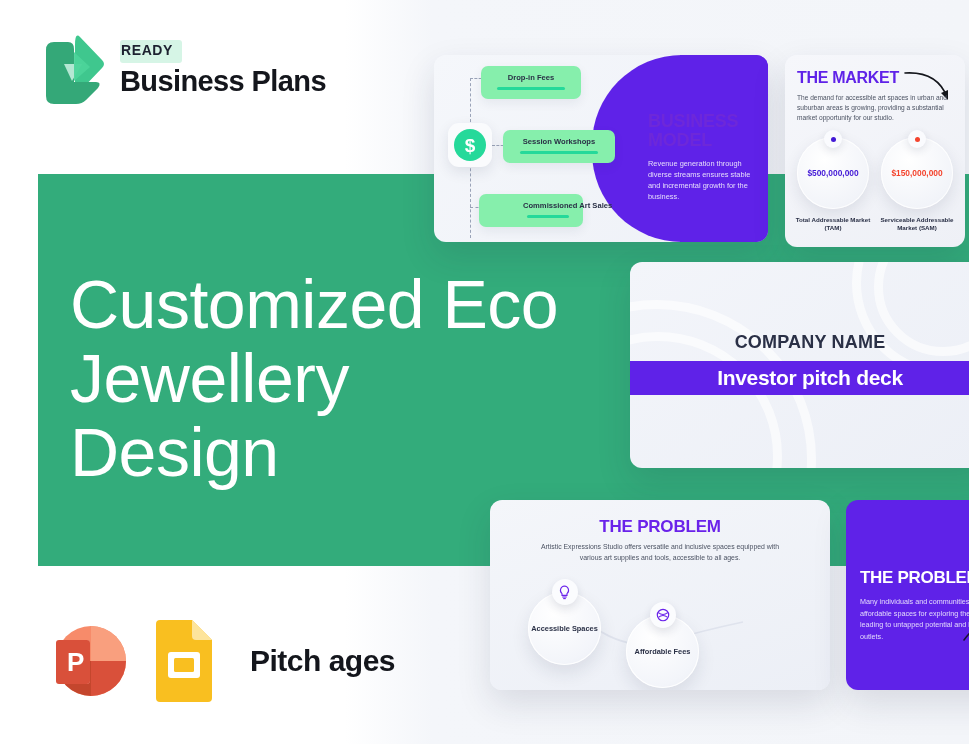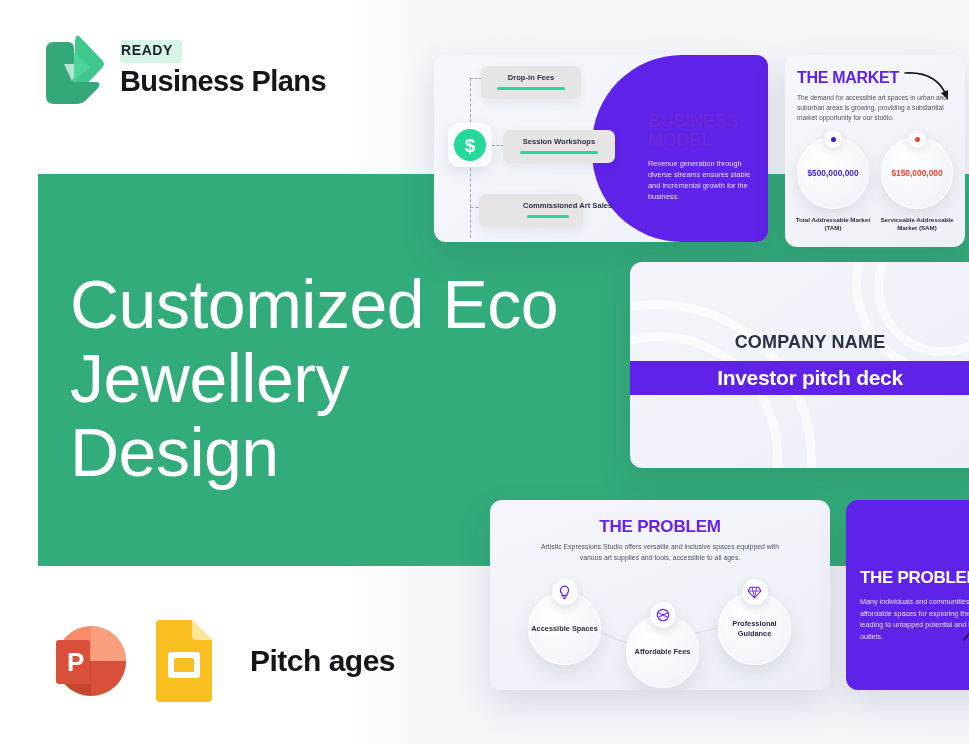--- a/index.html
+++ b/index.html
@@ -155,21 +155,21 @@
   }
   .dollar-circle {
     width: 32px; height: 32px; border-radius: 50%;
     background: #25d99a;
     display: flex; align-items: center; justify-content: center;
     color: #fff; font-size: 19px; font-weight: 700;
     line-height: 1;
   }
   .bm-card {
     position: absolute;
-    background: #e5e5e5;
+    background: #86efac;
     border-radius: 7px;
     box-shadow: 0 4px 11px rgba(30,40,70,0.07);
     padding: 7px 10px 9px 10px;
     box-sizing: border-box;
   }
   .bm-card-label {
     font-size: 7.6px;
     font-weight: 700;
     color: #2a3046;
     text-align: center;
@@ -476,31 +476,20 @@
           <svg width="14" height="14" viewBox="0 0 14 14">
             <circle cx="7" cy="7" r="5.7" fill="none" stroke="#6a22ea" stroke-width="1.15"></circle>
             <path d="M2.3 4.6 Q7 8.4 11.7 4.6" fill="none" stroke="#6a22ea" stroke-width="1.05"></path>
             <path d="M2.3 9.4 Q7 5.6 11.7 9.4" fill="none" stroke="#6a22ea" stroke-width="1.05"></path>
           </svg>
         </div>
         <span>Affordable Fees</span>
       </div>
     </div>
 
-    <div class="sol-node" style="left:228px; top:92px;">
-      <div class="sol-bubble">
-        <div class="sol-icon-pod">
-          <svg width="15" height="13" viewBox="0 0 15 13">
-            <path d="M3.4 1.2 L11.6 1.2 L14 5 L7.5 12 L1 5 Z" fill="none" stroke="#6a22ea" stroke-width="1.1" stroke-linejoin="round"></path>
-            <path d="M1 5 L14 5 M5.2 1.2 L7.5 12 M9.8 1.2 L7.5 12" stroke="#6a22ea" stroke-width="0.85" fill="none"></path>
-          </svg>
-        </div>
-        <span>Professional Guidance</span>
-      </div>
-    </div>
   </div>
 
   <div class="slide" id="slide-problem">
     <div class="pb-title">THE PROBLEM</div>
     <div class="pb-desc">Many individuals and communities lack accessible, affordable spaces for exploring their artistic talents, leading to untapped potential and limited creative outlets.</div>
     <svg style="position:absolute;right:-6px;bottom:44px;" width="60" height="36" viewBox="0 0 60 36">
       <path d="M2 30 Q22 2 56 14" stroke="#1b1035" stroke-width="1.6" fill="none" stroke-linecap="round"></path>
     </svg>
   </div>
 

